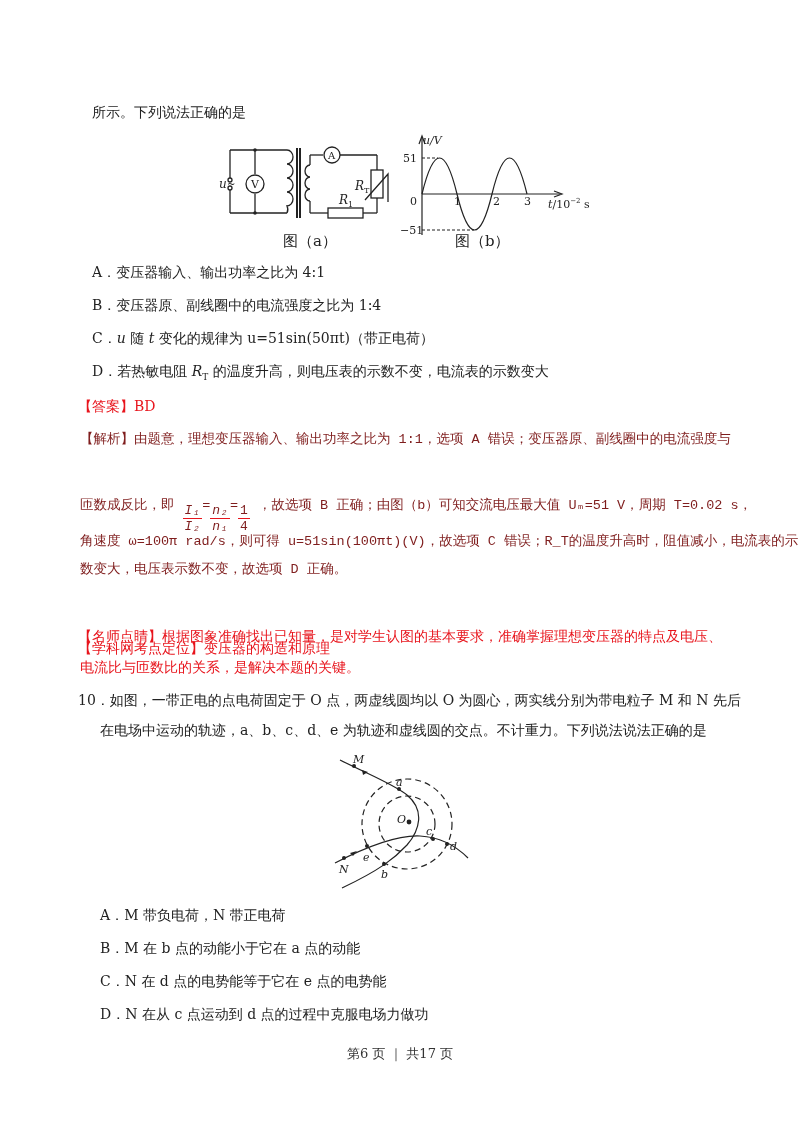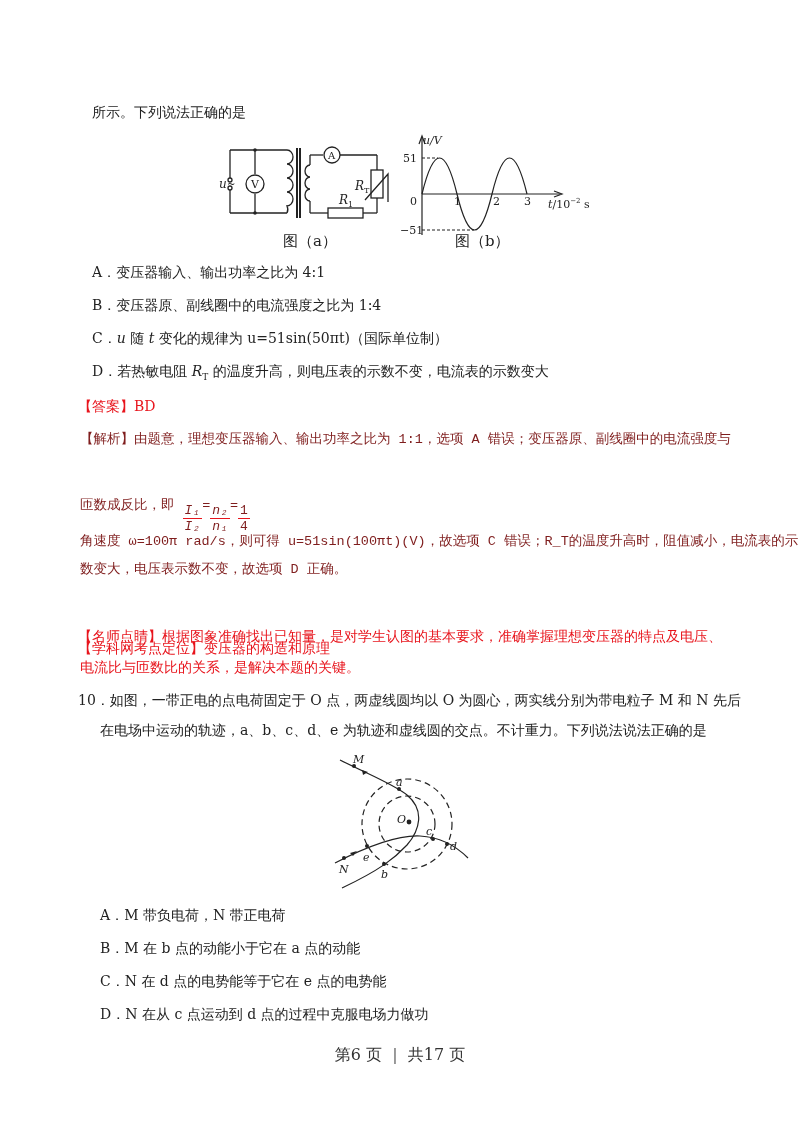--- a/index.html
+++ b/index.html
@@ -7,21 +7,21 @@
          font-family: "DejaVu Serif", "Liberation Serif", serif; color: #222; }
   .line { position: absolute; font-size: 14px; white-space: nowrap; line-height: 20px; }
   .red { color: #e8141c; }
   .redsans { color: #7f1d1d; font-family: Liberation Mono, monospace; font-size: 13.5px; }
   .ital { font-style: italic; }
   .fig { position: absolute; }
   .cap { position: absolute; font-size: 15px; }
   .frac { display: inline-block; vertical-align: middle; text-align: center; font-style: italic; font-size: 13px; line-height: 15px; }
   .frac span { display: block; padding: 0 2px; }
   .frac .num { border-bottom: 1px solid #e8141c; margin-top: 27px; }
-  .footer { position: absolute; top: 1045px; left: 0; width: 800px; text-align: center; font-size: 16px; color: #333; }
+  .footer { position: absolute; top: 1045px; left: 0; width: 800px; text-align: center; font-size: 13px; color: #333; }
 </style>
 </head>
 <body>
 
 <div class="line" style="top:102px;left:92px;">所示。下列说法正确的是</div>
 
 <svg class="fig" style="left:205px;top:130px;" width="190" height="95" viewBox="0 0 190 95">
   <g stroke="#222" stroke-width="1.3" fill="none">
 
     <line x1="25" y1="20" x2="82" y2="20"></line>
@@ -90,36 +90,37 @@
 </svg>
 <div class="cap" style="top:232px;left:455px;">图（b）</div>
 
 <div class="line" style="top:262px;left:92px;">
   <span>A．</span><span>变压器输入、输出功率之比为 4:1</span>
 </div>
 <div class="line" style="top:295px;left:92px;">
   <span>B．</span><span>变压器原、副线圈中的电流强度之比为 1:4</span>
 </div>
 <div class="line" style="top:328px;left:92px;">
-  <span>C．</span><span class="ital">u</span><span> 随 </span><span class="ital">t</span><span> 变化的规律为 </span><span>u=51sin(50πt)</span><span>（国际单位制）</span>
+  <span>C．</span><span class="ital">u</span><span> 随 </span><span class="ital">t</span><span> 变化的规律为 </span><span>u=51sin(50πt)</span><span>（带正电荷）</span>
 </div>
 <div class="line" style="top:361px;left:92px;">
   <span>D．</span><span>若热敏电阻 </span><span class="ital">R</span><sub style="font-size:9px">T</sub><span> 的温度升高，则电压表的示数不变，电流表的示数变大</span>
 </div>
 
 <div class="line red" style="top:396px;left:78px;">
   <span>【答案】</span><span>BD</span>
 </div>
 
 <div class="line redsans" style="top:430px;left:80px;">
   <span>【解析】</span><span>由题意，理想变压器输入、输出功率之比为 1:1，选项 A 错误；变压器原、副线圈中的电流强度与</span>
 </div>
 <div class="line redsans" style="top:476px;left:80px;line-height:34px;">
   <span>匝数成反比，即</span>
   <span class="frac"><span class="num">I₁</span><span>I₂</span></span>=<span class="frac"><span class="num">n₂</span><span>n₁</span></span>=<span class="frac" style="font-style:normal"><span class="num">1</span><span>4</span></span>
+  <span>，故选项 B 正确；由图（b）可知交流电压最大值 Uₘ=51 V，周期 T=0.02 s，</span>
 </div>
 <div class="line redsans" style="top:532px;left:80px;">角速度 ω=100π rad/s，则可得 u=51sin(100πt)(V)，故选项 C 错误；R_T的温度升高时，阻值减小，电流表的示</div>
 <div class="line redsans" style="top:560px;left:80px;">数变大，电压表示数不变，故选项 D 正确。</div>
 
 <div class="line red" style="top:594px;left:78px;margin-top:44px;">
   <span>【学科网考点定位】</span><span>变压器的构造和原理</span>
 </div>
 
 <div class="line red" style="top:626px;left:78px;">
   <span>【名师点睛】</span><span>根据图象准确找出已知量，是对学生认图的基本要求，准确掌握理想变压器的特点及电压、</span>

